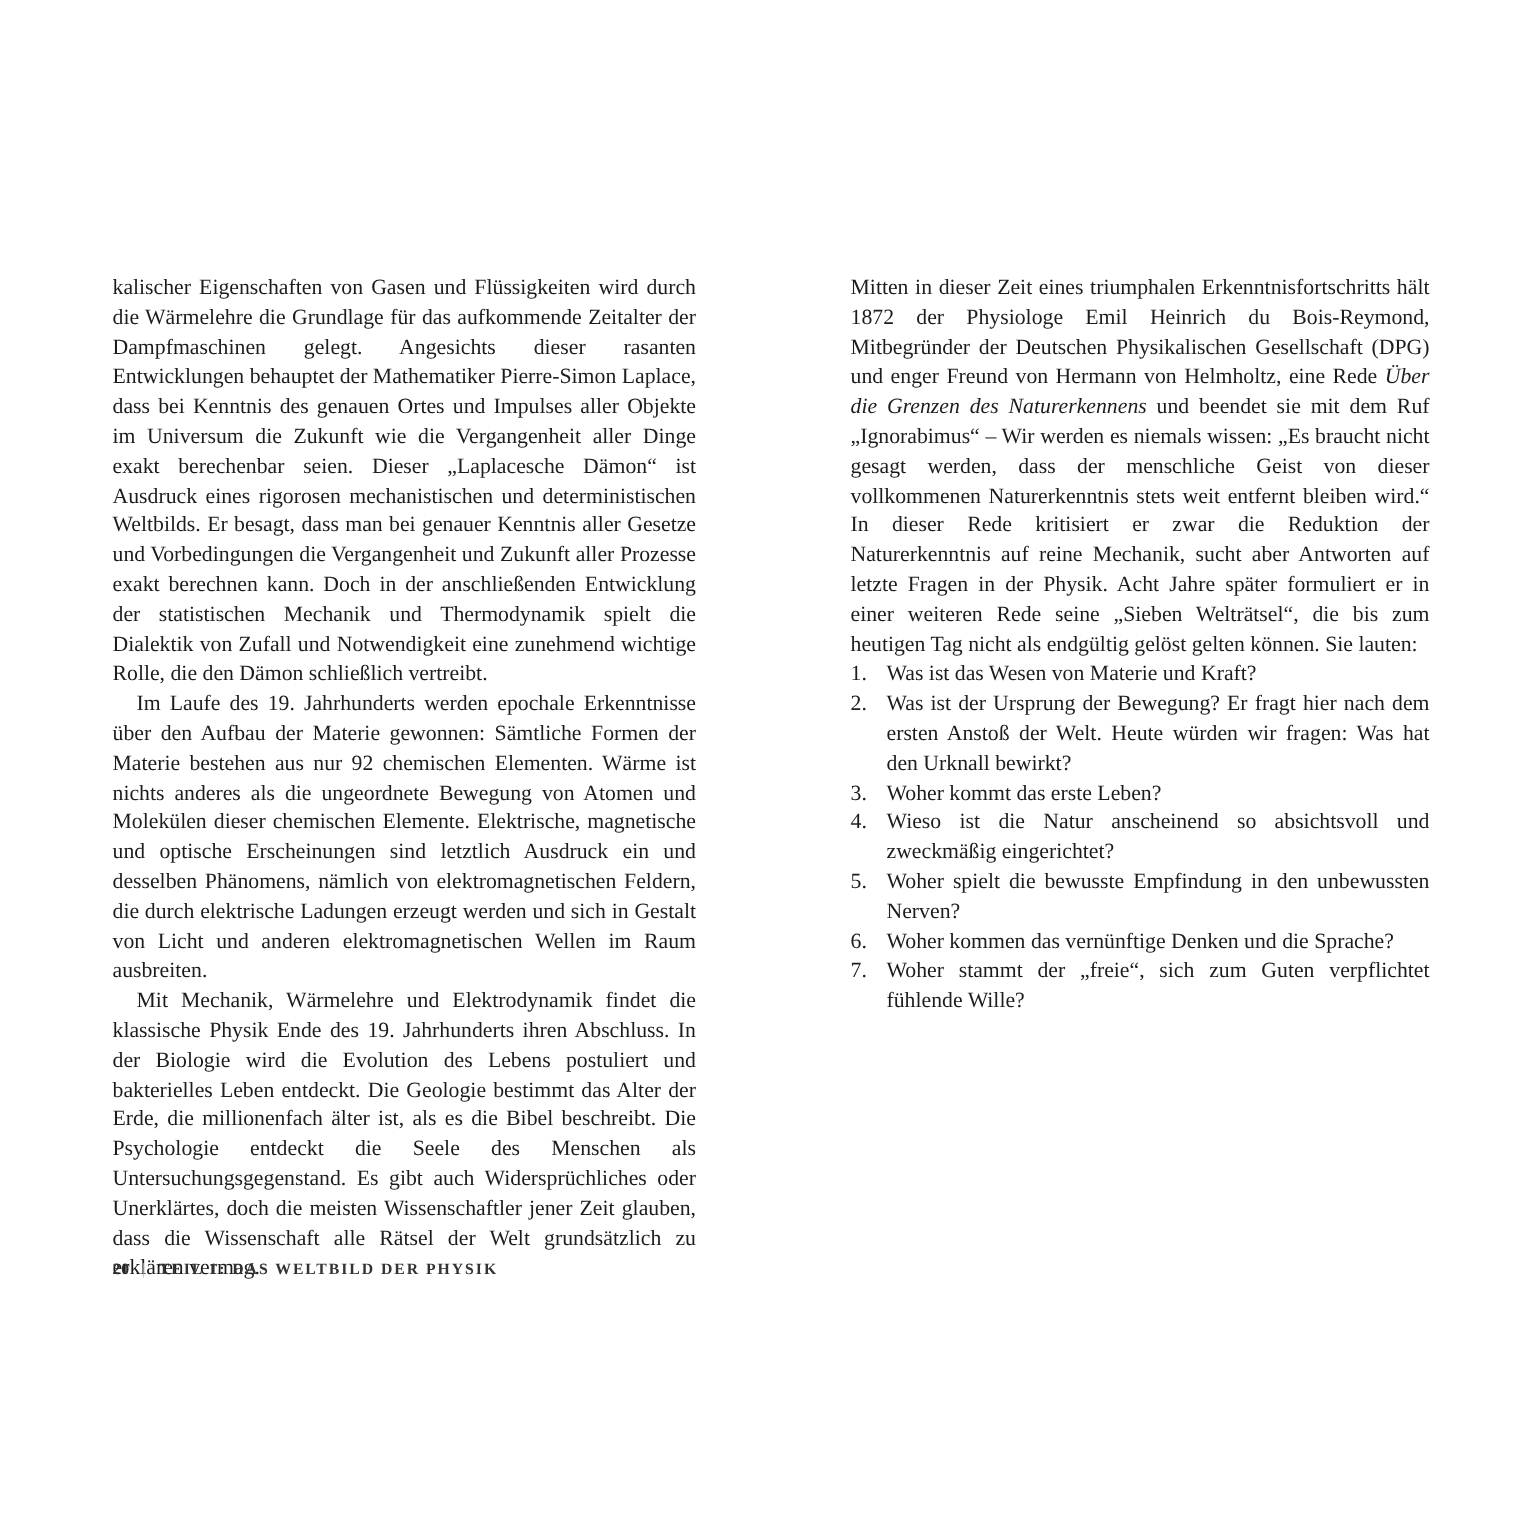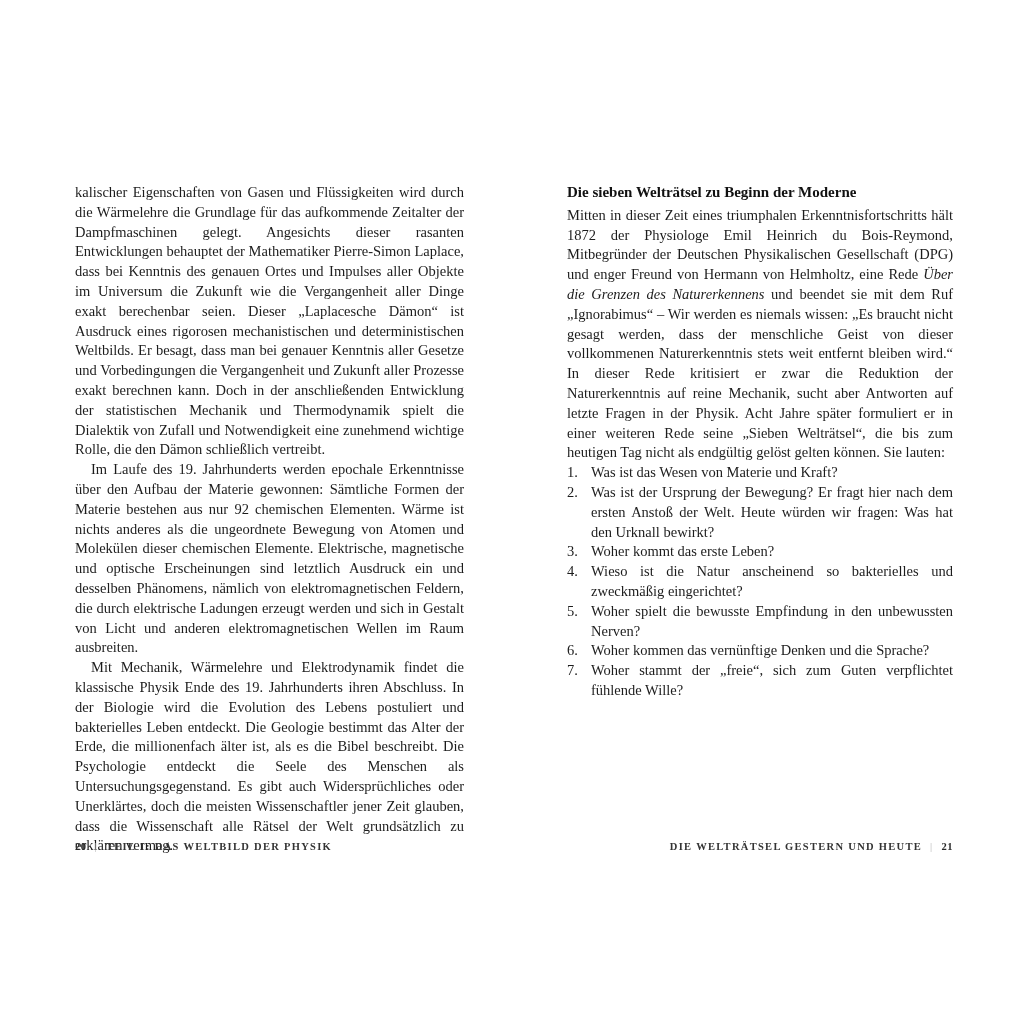--- a/index.html
+++ b/index.html
@@ -82,54 +82,50 @@
     <p class="body-par">kalischer Eigenschaften von Gasen und Flüssigkeiten wird durch die Wärmelehre die Grundlage für das aufkommende Zeitalter der Dampfmaschinen gelegt. Angesichts dieser rasanten Entwicklungen behauptet der Mathematiker Pierre-Simon Laplace, dass bei Kenntnis des genauen Ortes und Impulses aller Objekte im Universum die Zukunft wie die Vergangenheit aller Dinge exakt berechenbar seien. Dieser „Laplacesche Dämon“ ist Ausdruck eines rigorosen mechanistischen und deterministischen Weltbilds. Er besagt, dass man bei genauer Kenntnis aller Gesetze und Vorbedingungen die Vergangenheit und Zukunft aller Prozesse exakt berechnen kann. Doch in der anschließenden Entwicklung der statistischen Mechanik und Thermodynamik spielt die Dialektik von Zufall und Notwendigkeit eine zunehmend wichtige Rolle, die den Dämon schließlich vertreibt.</p>
     <p class="body-par indent">Im Laufe des 19. Jahrhunderts werden epochale Erkenntnisse über den Aufbau der Materie gewonnen: Sämtliche Formen der Materie bestehen aus nur 92 chemischen Elementen. Wärme ist nichts anderes als die ungeordnete Bewegung von Atomen und Molekülen dieser chemischen Elemente. Elektrische, magnetische und optische Erscheinungen sind letztlich Ausdruck ein und desselben Phänomens, nämlich von elektromagnetischen Feldern, die durch elektrische Ladungen erzeugt werden und sich in Gestalt von Licht und anderen elektromagnetischen Wellen im Raum ausbreiten.</p>
     <p class="body-par indent">Mit Mechanik, Wärmelehre und Elektrodynamik findet die klassische Physik Ende des 19. Jahrhunderts ihren Abschluss. In der Biologie wird die Evolution des Lebens postuliert und bakterielles Leben entdeckt. Die Geologie bestimmt das Alter der Erde, die millionenfach älter ist, als es die Bibel beschreibt. Die Psychologie entdeckt die Seele des Menschen als Untersuchungsgegenstand. Es gibt auch Widersprüchliches oder Unerklärtes, doch die meisten Wissenschaftler jener Zeit glauben, dass die Wissenschaft alle Rätsel der Welt grundsätzlich zu erklären vermag.</p>
   </div>
 
   <div class="footer footer-left">
     <span class="pagenum">20</span><span class="sep">|</span><span class="runtitle">TEIL 1: DAS WELTBILD DER PHYSIK</span>
   </div>
 
   <div class="text-col col-right">
-    <h2 class="section-heading">Die sieben Welträtsel zu Beginn der Moderne</h2>
 
     <p class="body-par"><span>Mitten in dieser Zeit eines triumphalen Erkenntnisfortschritts hält 1872 der Physiologe Emil Heinrich du Bois-Reymond, Mitbegründer der Deutschen Physikalischen Gesellschaft (DPG) und enger Freund von Hermann von Helmholtz, eine Rede </span><i class="book-title">Über die Grenzen des Naturerkennens</i><span> und beendet sie mit dem Ruf „Ignorabimus“ – Wir werden es niemals wissen: „Es braucht nicht gesagt werden, dass der menschliche Geist von dieser vollkommenen Naturerkenntnis stets weit entfernt bleiben wird.“ In dieser Rede kritisiert er zwar die Reduktion der Naturerkenntnis auf reine Mechanik, sucht aber Antworten auf letzte Fragen in der Physik. Acht Jahre später formuliert er in einer weiteren Rede seine „Sieben Welträtsel“, die bis zum heutigen Tag nicht als endgültig gelöst gelten können. Sie lauten:</span></p>
 
     <div class="q-item">
       <span class="q-num">1.</span>
       <span class="q-text">Was ist das Wesen von Materie und Kraft?</span>
     </div>
     <div class="q-item">
       <span class="q-num">2.</span>
       <span class="q-text">Was ist der Ursprung der Bewegung? Er fragt hier nach dem ersten Anstoß der Welt. Heute würden wir fragen: Was hat den Urknall bewirkt?</span>
     </div>
     <div class="q-item">
       <span class="q-num">3.</span>
       <span class="q-text">Woher kommt das erste Leben?</span>
     </div>
     <div class="q-item">
       <span class="q-num">4.</span>
-      <span class="q-text">Wieso ist die Natur anscheinend so bakterielles und zweckmäßig eingerichtet?</span>
+      <span class="q-text">Wieso ist die Natur anscheinend so absichtsvoll und zweckmäßig eingerichtet?</span>
     </div>
 
 
     <div class="q-item">
       <span class="q-num">5.</span>
       <span class="q-text">Woher spielt die bewusste Empfindung in den unbewussten Nerven?</span>
     </div>
     <div class="q-item">
       <span class="q-num">6.</span>
       <span class="q-text">Woher kommen das vernünftige Denken und die Sprache?</span>
     </div>
     <div class="q-item">
       <span class="q-num">7.</span>
       <span class="q-text">Woher stammt der „freie“, sich zum Guten verpflichtet fühlende Wille?</span>
     </div>
 
   </div>
 
-  <div class="footer footer-right">
-    <span class="runtitle">DIE WELTRÄTSEL GESTERN UND HEUTE</span><span class="sep">|</span><span class="pagenum">21</span>
-  </div>
 
 </div>
 
 </body></html>

